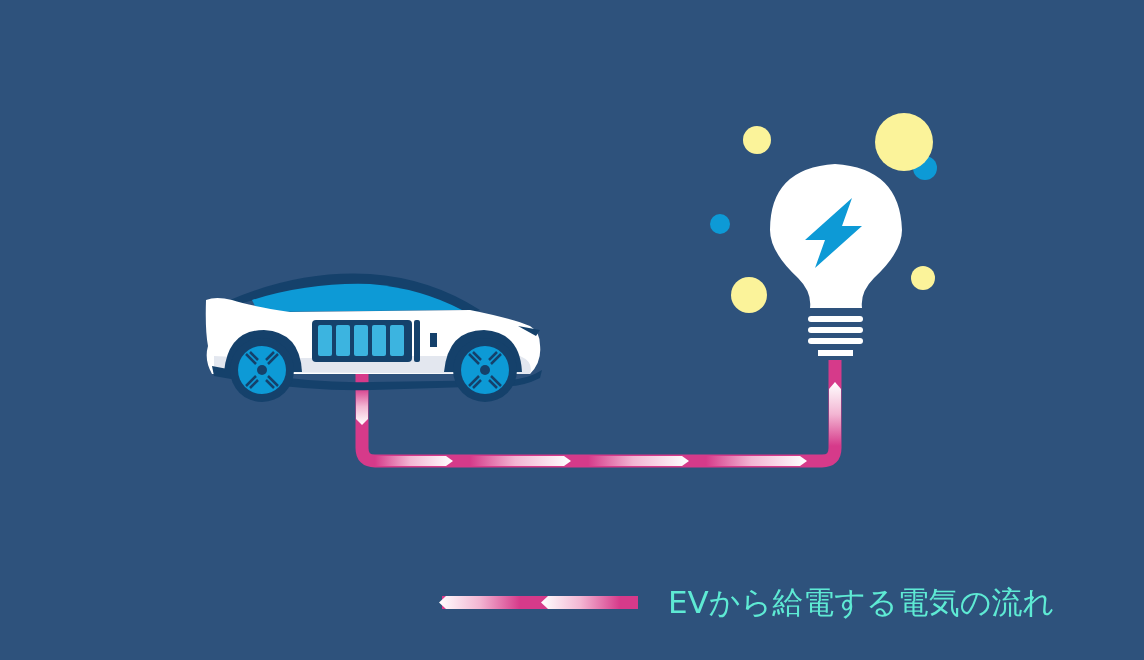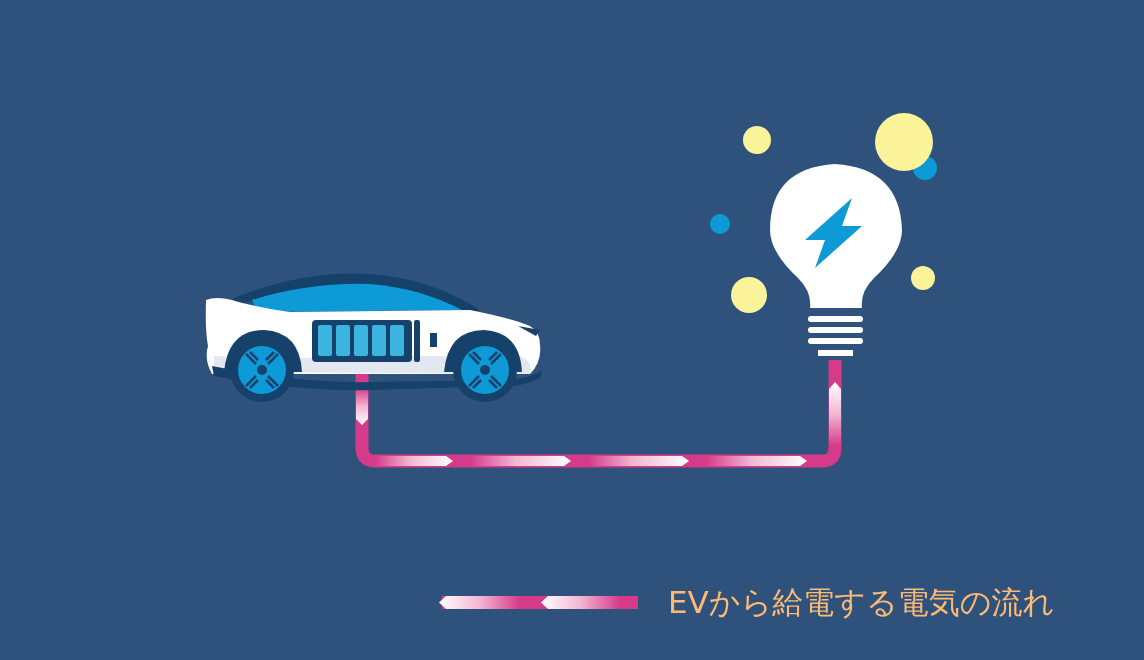--- a/index.html
+++ b/index.html
@@ -5,21 +5,21 @@
     html, body { margin: 0; padding: 0; }
     body {
       width: 1144px; height: 660px; overflow: hidden;
       background: #2e527c;
       font-family: "DejaVu Sans", sans-serif;
       position: relative;
     }
     #scene { position: absolute; left: 0; top: 0; }
     .legend-label {
       position: absolute; left: 668px; top: 582px;
-      color: #fdba74; font-size: 31px; line-height: 40px;
+      color: #5eead4; font-size: 31px; line-height: 40px;
       white-space: nowrap; letter-spacing: 0px;
       font-family: "DejaVu Sans", sans-serif;
     }
   </style>
 </head>
 <body>
 
 <svg id="scene" width="1144" height="660" viewBox="0 0 1144 660">
   <defs>
     <linearGradient id="gradRight" x1="0" x2="1" y1="0" y2="0">

